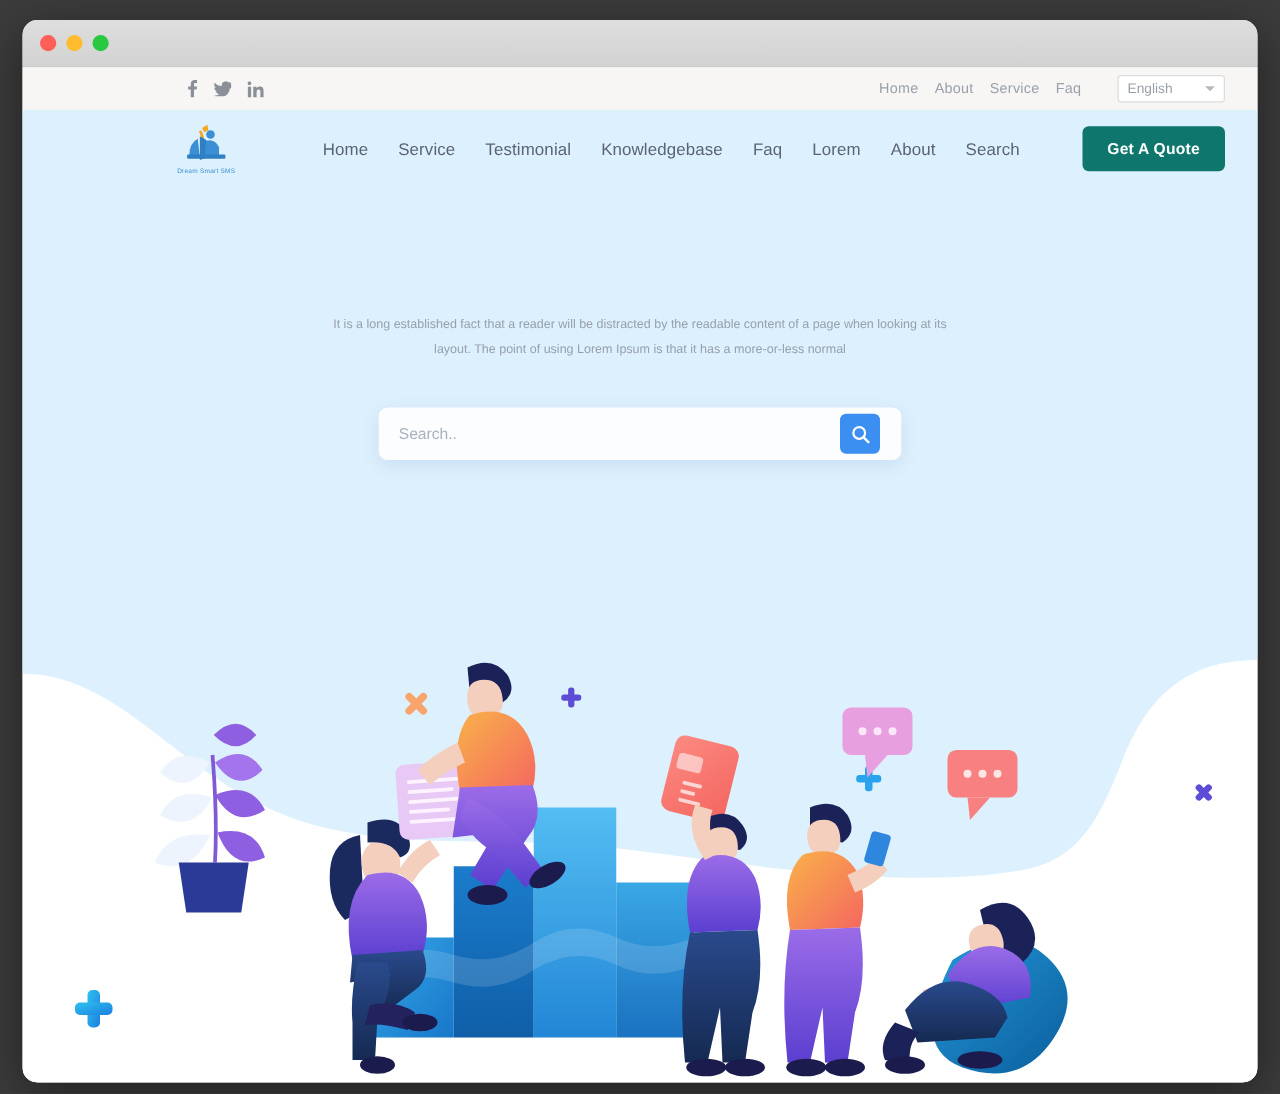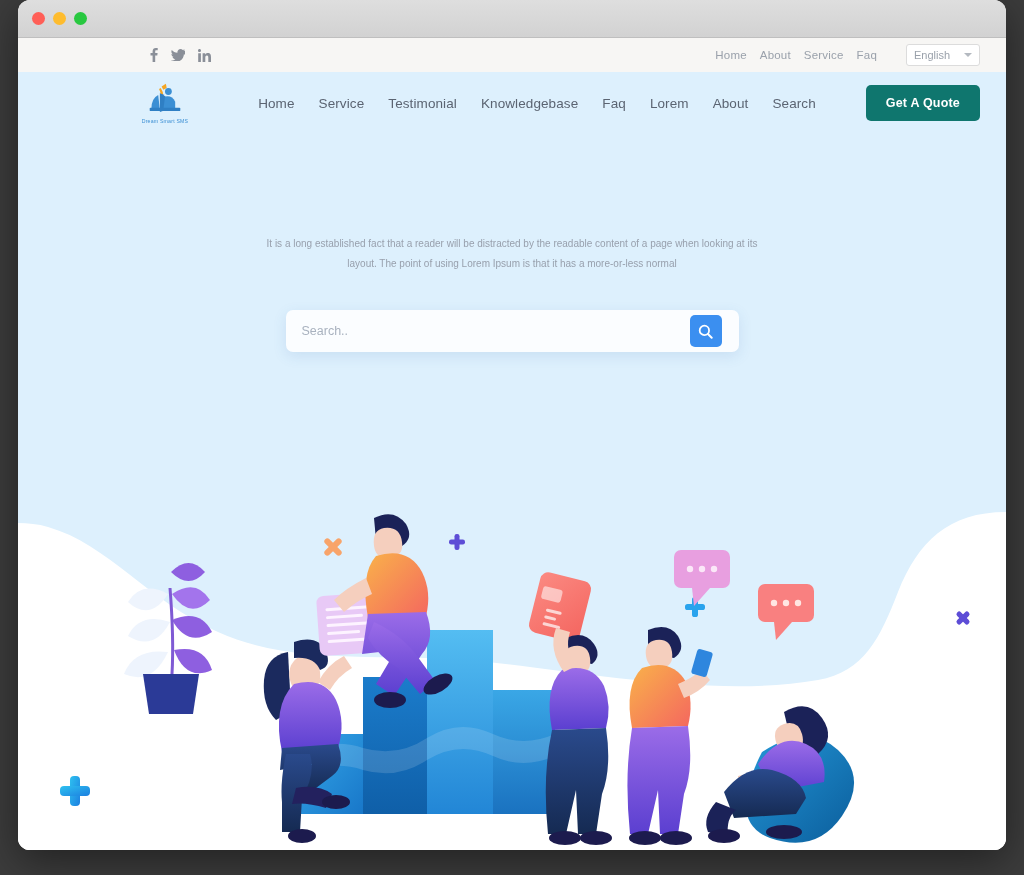--- a/index.html
+++ b/index.html
@@ -11,21 +11,21 @@
   }
   #root {
     position: relative;
     width: 1024px; height: 875px;
     background: #3c3c3c;
   }
 
   
   .window {
     position: absolute;
-    left: 18px; top: 0;
+    left: 18px; top: 16px;
     width: 988px; height: 850px;
     border-radius: 12px;
     background: #fff;
     overflow: hidden;
     box-shadow: 0 10px 40px rgba(0,0,0,.45);
   }
   .titlebar {
     height: 38px;
     background: linear-gradient(#dedede, #d2d2d2);
     border-bottom: 1px solid #bfbfbf;
@@ -75,21 +75,21 @@
     display: flex; align-items: center; gap: 13px;
   }
   .topnav a {
     color: #9aa1ab;
     font-size: 11.5px;
     text-decoration: none;
     letter-spacing: .2px;
   }
   .lang-select {
     margin-left: 16px;
-    width: 74px; height: 22px;
+    width: 86px; height: 22px;
     border: 1px solid #dcdcdc;
     background: #fff;
     border-radius: 3px;
     display: flex; align-items: center;
     justify-content: space-between;
     padding: 0 7px;
     box-sizing: border-box;
     font-size: 11px;
     color: #9aa1ab;
     cursor: pointer;
@@ -182,21 +182,21 @@
   }
   .hero-sub {
     margin: 24px auto 0;
     max-width: 492px;
     font-size: 10px;
     line-height: 2.0;
     color: #98a0ad;
   }
   .searchbar {
     margin: 36px auto 0;
-    width: 453px;
+    width: 418px;
     height: 42px;
     background: #fbfdff;
     border-radius: 7px;
     box-shadow: 0 4px 14px rgba(60,110,180,.13);
     display: flex;
     align-items: center;
     padding: 0 17px 0 0;
     box-sizing: border-box;
   }
   .searchbar input {

